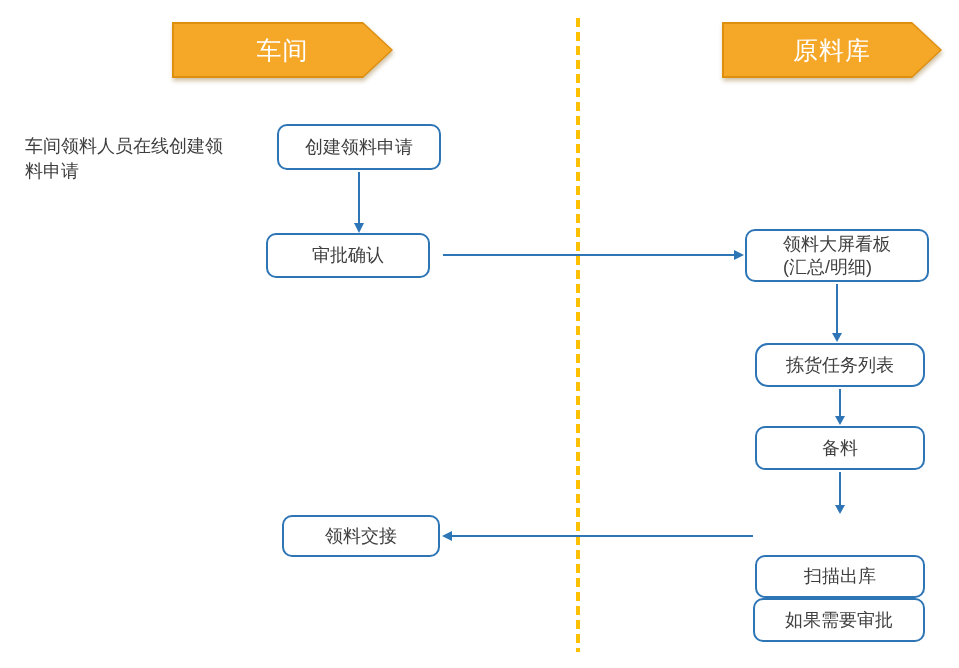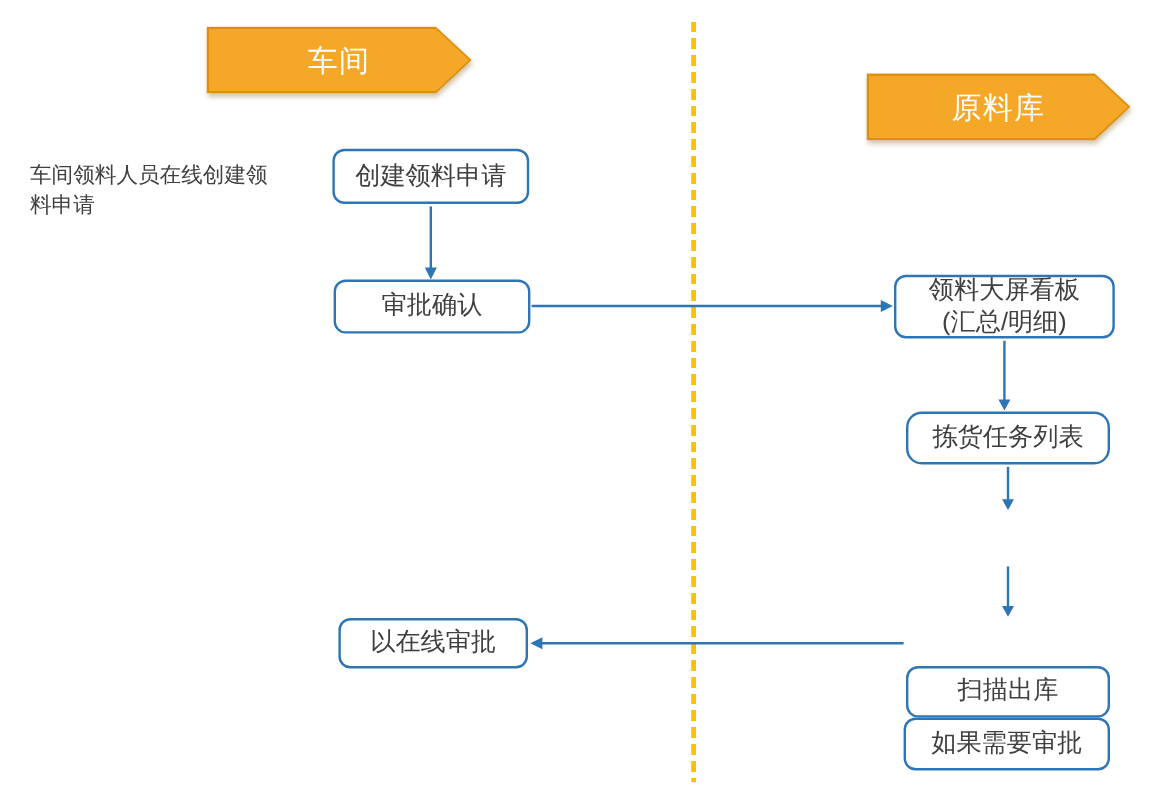--- a/index.html
+++ b/index.html
@@ -29,47 +29,47 @@
     clip-path: polygon(0 0, calc(100% - 28px) 0, 100% 50%, calc(100% - 28px) 100%, 0 100%);
   }
   .lane-header .label {
     position: absolute; inset: 0;
     display: flex; align-items: center; justify-content: center;
     color: var(--lane-header-text, #ffffff);
     font-size: 25px;
     letter-spacing: 1px;
   }
   #lane-left  { left: 172px; top: 22px; width: 221px; }
-  #lane-right { left: 722px; top: 22px; width: 220px; margin-top: 39px; }
+  #lane-right { left: 722px; top: 22px; width: 220px; }
 
   
   .divider {
     position: absolute;
     left: 576px; top: 18px;
     width: 4px; height: 650px;
     background: repeating-linear-gradient(to bottom,
       var(--divider, #FFC000) 0 9px, transparent 9px 14px);
   }
 
   
   .node {
     position: absolute;
     box-sizing: border-box;
     background: var(--node-fill, #ffffff);
     border: 2px solid var(--node-border, #2E75B6);
     border-radius: 10px;
     display: flex; align-items: center; justify-content: center;
-    text-align: center;
+    text-align: left;
     color: var(--text, #3F3F3F);
-    font-size: 21px;
+    font-size: 18px;
     line-height: 1.25;
     white-space: pre-line;
   }
   #n-create   { left: 277px; top: 124px; width: 164px; height: 46px; }
-  #n-approve  { left: 278px; top: 233px; width: 164px; height: 45px; }
+  #n-approve  { left: 266px; top: 233px; width: 164px; height: 45px; }
   #n-handover { left: 282px; top: 515px; width: 158px; height: 42px; }
   #n-board    { left: 745px; top: 229px; width: 184px; height: 53px; }
   #n-pick     { left: 755px; top: 343px; width: 170px; height: 44px; border-radius: 13px; }
   #n-prep     { left: 755px; top: 426px; width: 170px; height: 44px; }
   #n-scan     { left: 755px; top: 515px; width: 170px; height: 43px; margin-top: 40px; }
   #n-post     { left: 753px; top: 598px; width: 172px; height: 44px; }
 
   
   .annotation {
     position: absolute;
@@ -146,20 +146,21 @@
     </g>
 
     <g>
       <line class="edge" x1="753" y1="536" x2="451" y2="536"></line>
       <polygon class="arrowhead" points="452,531 452,541 442,536"></polygon>
     </g>
   </svg>
 
   <div class="node" id="n-create">创建领料申请</div>
   <div class="node" id="n-approve">审批确认</div>
-  <div class="node" id="n-handover">以在线审批</div>
+  <div class="node" id="n-handover">领料交接</div>
   <div class="node" id="n-board">领料大屏看板
 (汇总/明细)</div>
   <div class="node" id="n-pick">拣货任务列表</div>
+  <div class="node" id="n-prep">备料</div>
   <div class="node" id="n-scan">扫描出库</div>
   <div class="node" id="n-post">如果需要审批</div>
 
 </div>
 
 </body></html>

